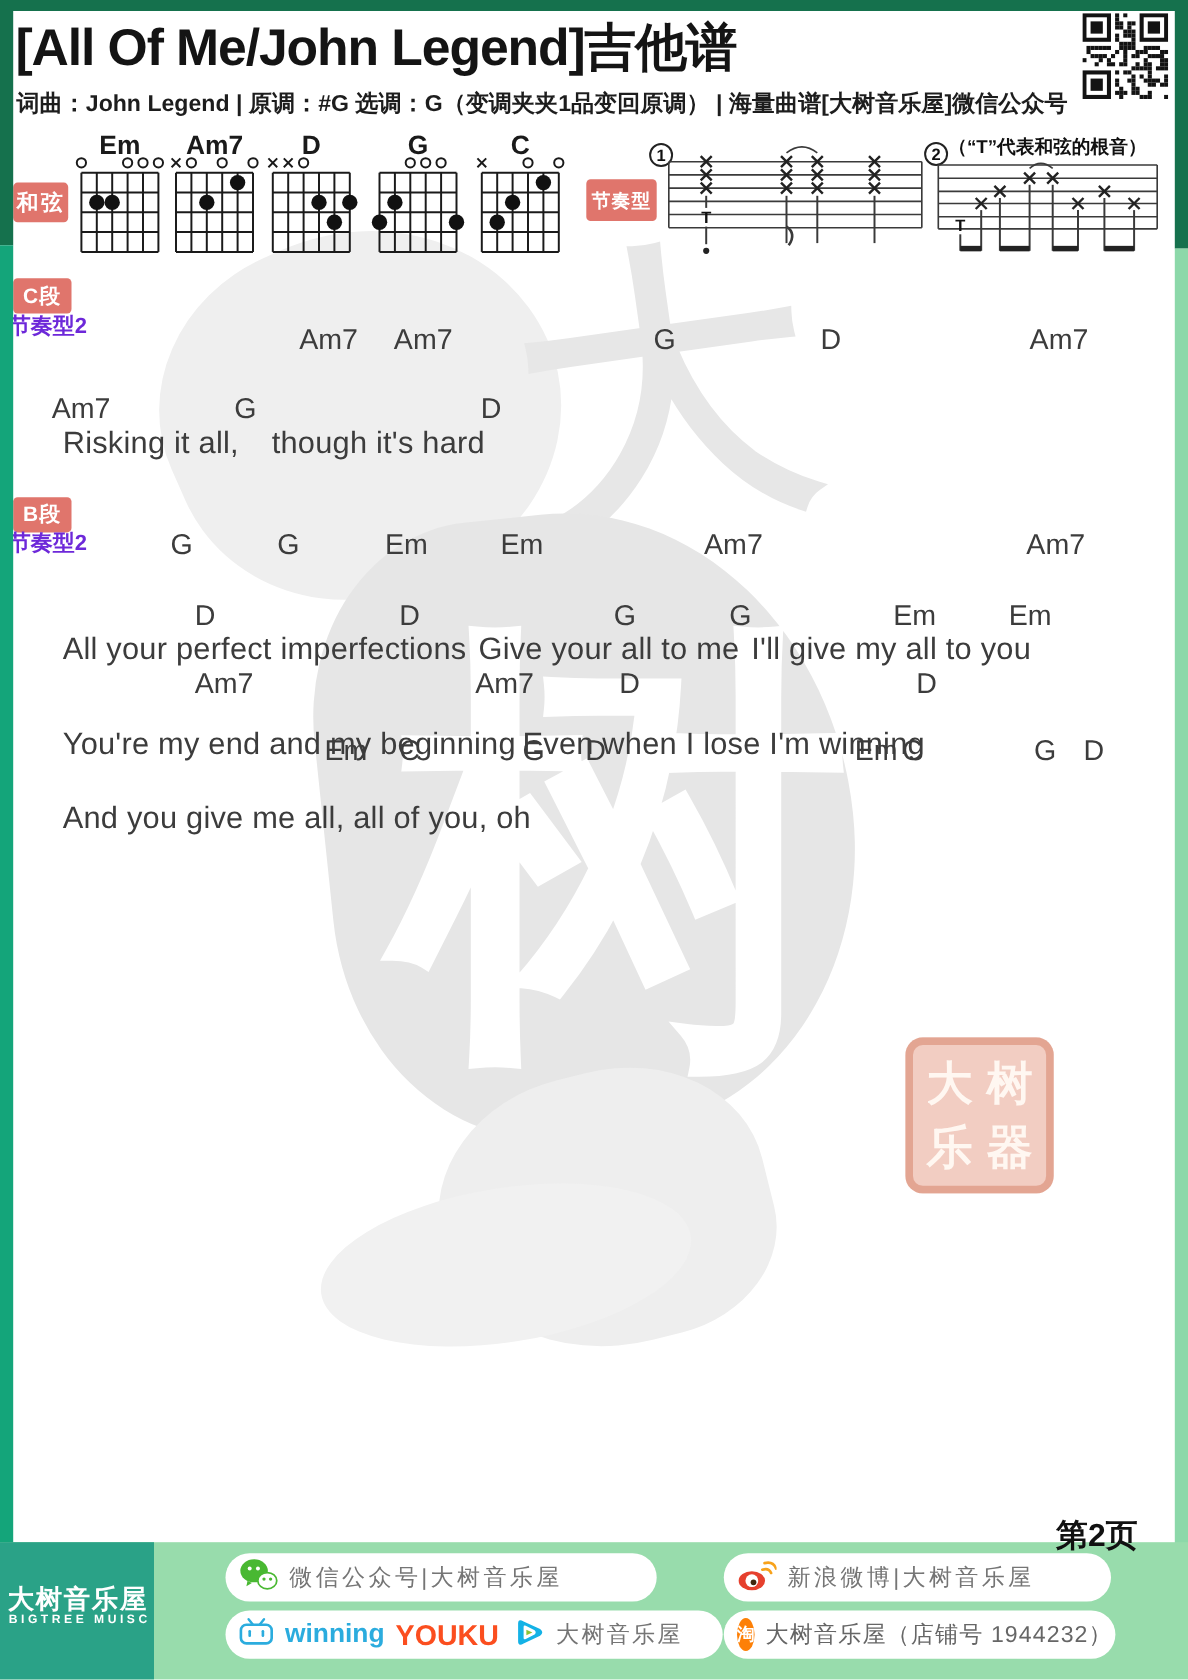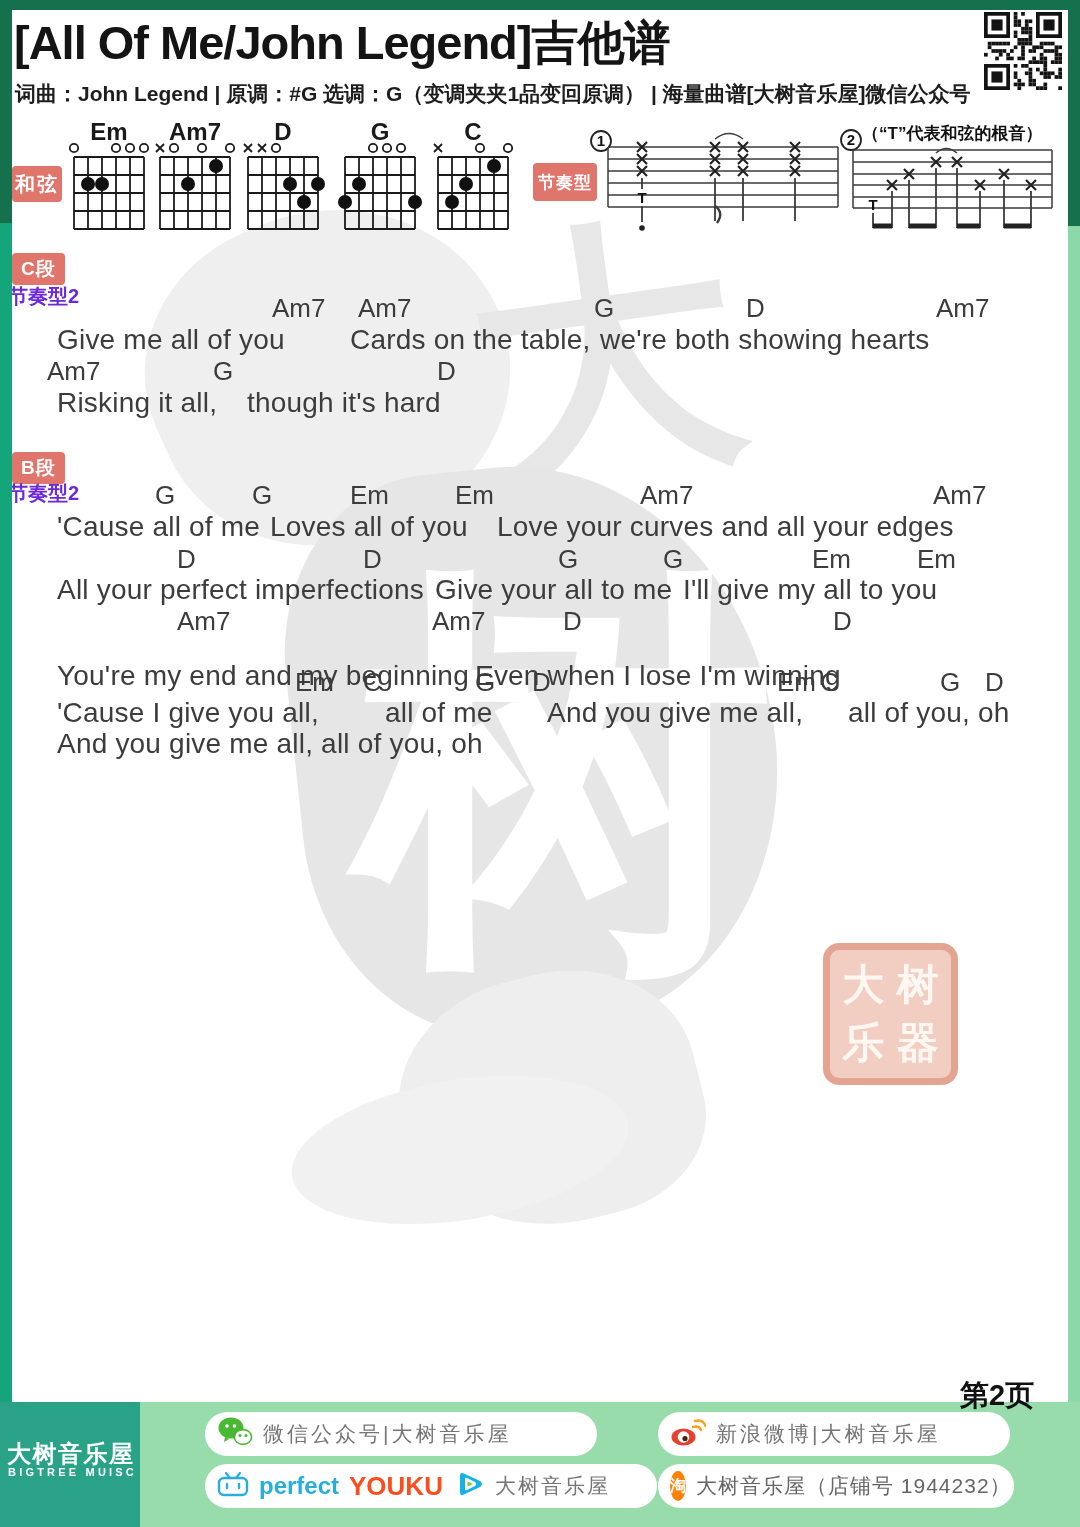--- a/index.html
+++ b/index.html
@@ -406,49 +406,39 @@
   <div class="score">
       <div class="seclabel" style="top: 253px;">C段</div>
       <div class="sublabel" style="top: 283px;">节奏型2</div>
       <div class="row chords" style="top: 293px;">
         <span style="left: 272px;">Am7</span>
         <span style="left: 358px;">Am7</span>
         <span style="left: 594px;">G</span>
         <span style="left: 746px;">D</span>
         <span style="left: 936px;">Am7</span>
       </div>
-      <div class="row lyric" style="top: 324px;">
-        <span style="left: 57px;">Give me all of you</span>
-        <span style="left: 350px;">Cards on the table,</span>
-        <span style="left: 600px;">we're both showing hearts</span>
-      </div>
       <div class="row chords" style="top: 356px;">
         <span style="left: 47px;">Am7</span>
         <span style="left: 213px;">G</span>
         <span style="left: 437px;">D</span>
       </div>
       <div class="row lyric" style="top: 387px;">
         <span style="left: 57px;">Risking it all,</span>
         <span style="left: 247px;">though it's hard</span>
       </div>
       <div class="seclabel" style="top: 452px;">B段</div>
       <div class="sublabel" style="top: 480px;">节奏型2</div>
       <div class="row chords" style="top: 480px;">
         <span style="left: 155px;">G</span>
         <span style="left: 252px;">G</span>
         <span style="left: 350px;">Em</span>
         <span style="left: 455px;">Em</span>
         <span style="left: 640px;">Am7</span>
         <span style="left: 933px;">Am7</span>
       </div>
-      <div class="row lyric" style="top: 511px;">
-        <span style="left: 57px;">'Cause all of me</span>
-        <span style="left: 270px;">Loves all of you</span>
-        <span style="left: 497px;">Love your curves and all your edges</span>
-      </div>
       <div class="row chords" style="top: 544px;">
         <span style="left: 177px;">D</span>
         <span style="left: 363px;">D</span>
         <span style="left: 558px;">G</span>
         <span style="left: 663px;">G</span>
         <span style="left: 812px;">Em</span>
         <span style="left: 917px;">Em</span>
       </div>
       <div class="row lyric" style="top: 574px;">
         <span style="left: 57px;">All your perfect imperfections</span>
@@ -467,26 +457,20 @@
       </div>
       <div class="row chords" style="top: 667px;">
         <span style="left: 295px;">Em</span>
         <span style="left: 363px;">C</span>
         <span style="left: 475px;">G</span>
         <span style="left: 532px;">D</span>
         <span style="left: 777px;">Em</span>
         <span style="left: 820px;">C</span>
         <span style="left: 940px;">G</span>
         <span style="left: 985px;">D</span>
-      </div>
-      <div class="row lyric" style="top: 697px;">
-        <span style="left: 57px;">'Cause I give you all,</span>
-        <span style="left: 385px;">all of me</span>
-        <span style="left: 547px;">And you give me all,</span>
-        <span style="left: 848px;">all of you, oh</span>
       </div>
       <div class="row lyric" style="top: 728px;">
         <span style="left: 57px;">And you give me all, all of you, oh</span>
       </div>
     </div>
 
   <div class="abs page-num">第2页</div>
 
   <div class="abs footer">
     <div class="brand-block">
@@ -512,21 +496,21 @@
     <div class="pill" style="left:205px;top:62px;width:452px">
       <span>
         <svg width="32" height="27" viewBox="0 0 32 27">
           <line x1="9" y1="2" x2="13" y2="7" stroke="#2bacde" stroke-width="2.2" stroke-linecap="round"></line>
           <line x1="23" y1="2" x2="19" y2="7" stroke="#2bacde" stroke-width="2.2" stroke-linecap="round"></line>
           <rect x="2" y="7" width="28" height="17" rx="5" fill="none" stroke="#2bacde" stroke-width="2.4"></rect>
           <line x1="10" y1="13" x2="10" y2="17" stroke="#2bacde" stroke-width="2.4" stroke-linecap="round"></line>
           <line x1="22" y1="13" x2="22" y2="17" stroke="#2bacde" stroke-width="2.4" stroke-linecap="round"></line>
         </svg>
       </span>
-      <span class="bili-word">perfect</span>
+      <span class="bili-word">winning</span>
       <span class="youku-word">YOUKU</span>
       <span>
         <svg width="32" height="32" viewBox="0 0 32 32">
           <path d="M7 8 Q7 3 12 6 L27 13 Q31 16 27 19 L12 26 Q7 29 7 24 Z" fill="#14b2e6"></path>
           <path d="M12 11 Q12 9 14 10 L22 14 Q24 16 22 18 L14 22 Q12 23 12 21 Z" fill="#fff"></path>
           <path d="M14.5 13.5 L20 16 L14.5 18.5 Z" fill="#8bc436"></path>
         </svg>
       </span>
       <span class="vtext">大树音乐屋</span>
     </div>

